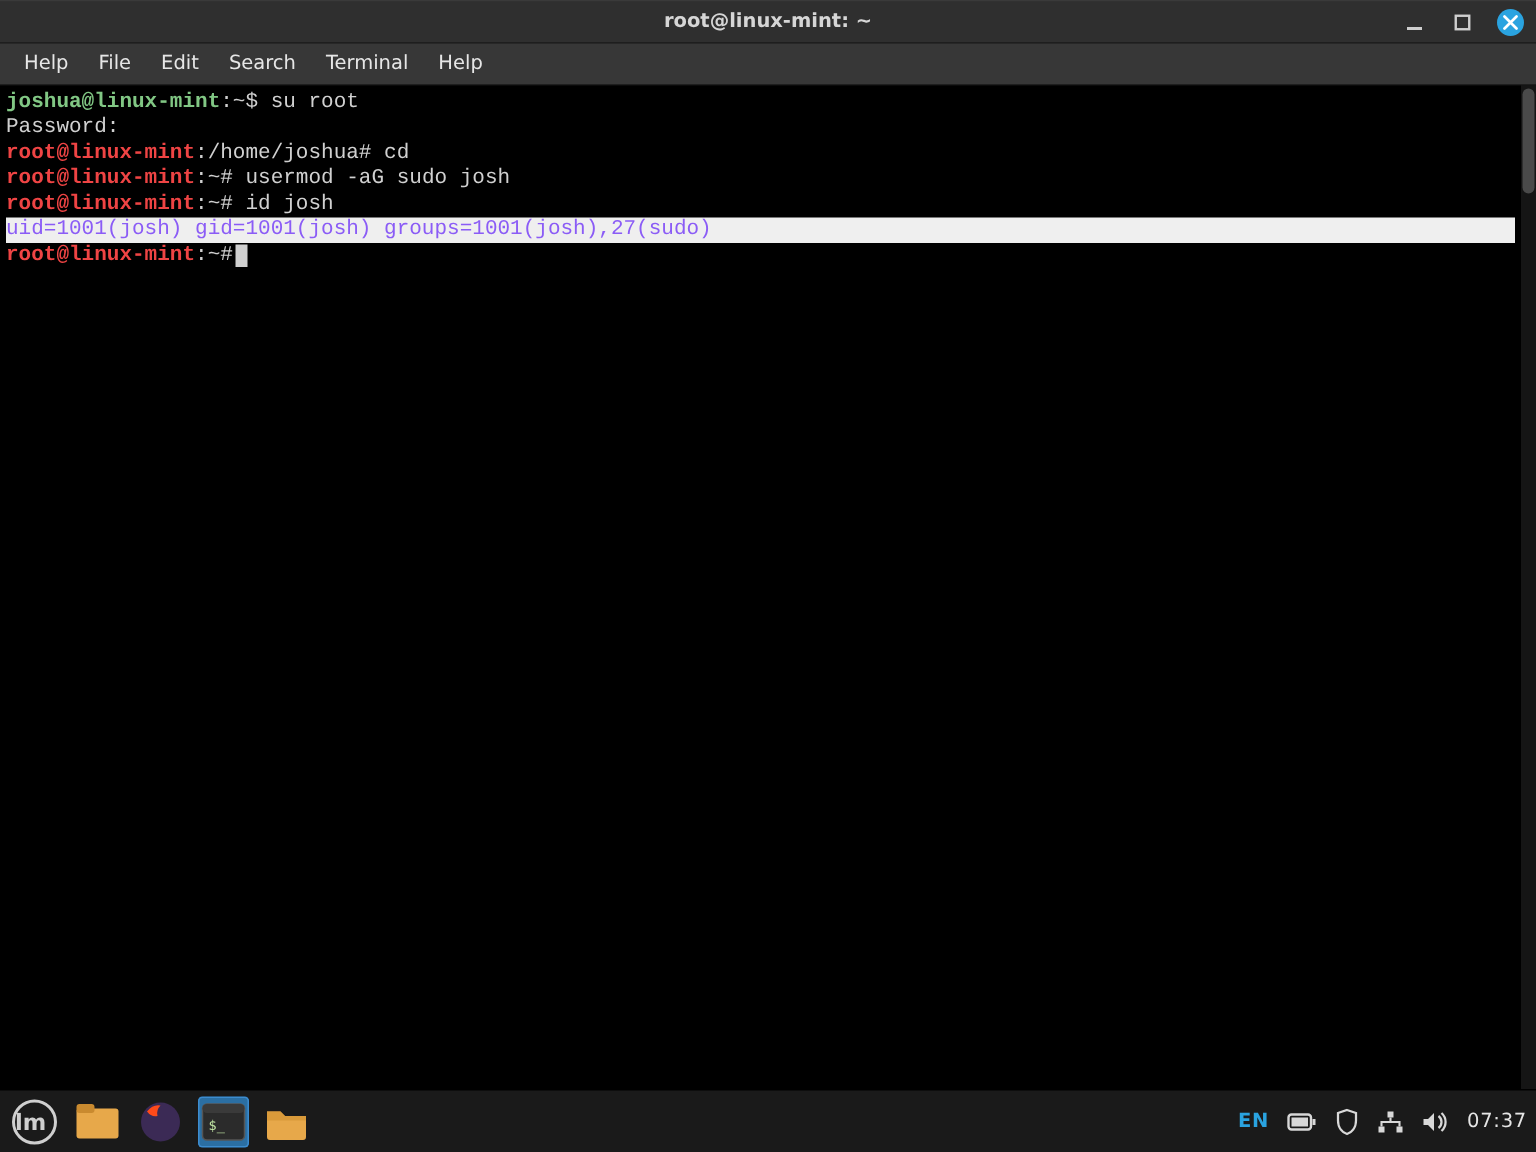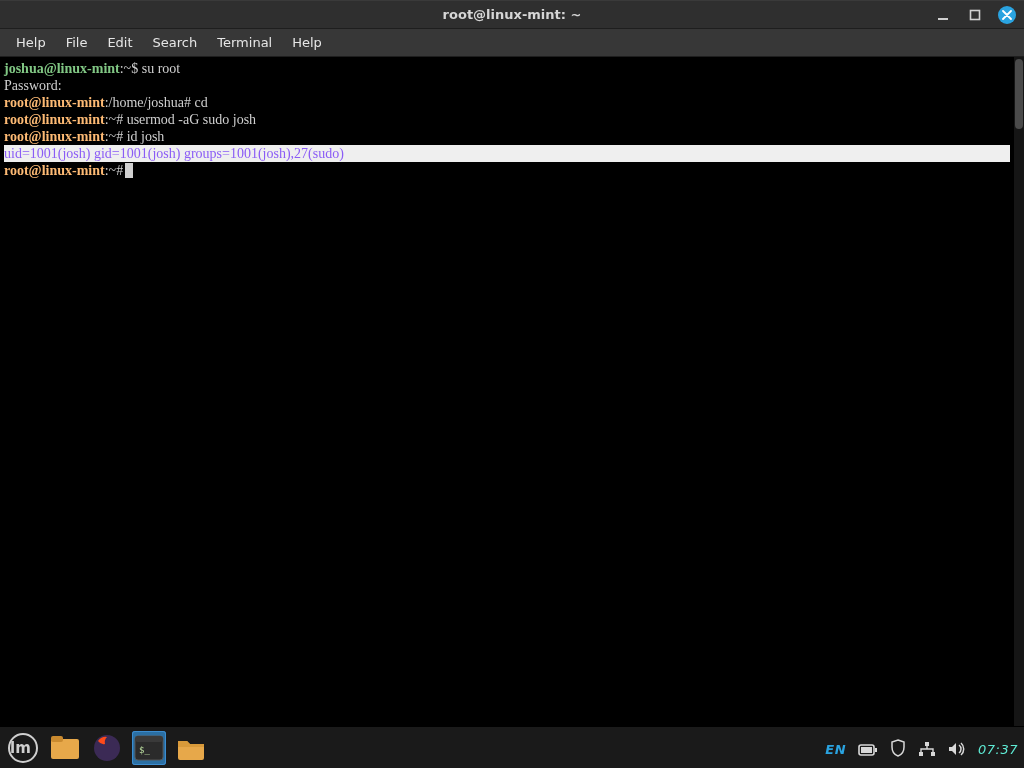--- a/index.html
+++ b/index.html
@@ -24,61 +24,61 @@
   .menubar {
     height: 28px; background: #373737; display: flex; align-items: center;
     gap: 0; padding: 0 6px; color: #e6e6e6; font-size: 13px;
     border-bottom: 1px solid #1e1e1e;
   }
   .menubar .menu-item { padding: 4px 10px; cursor: pointer; }
   
   .term-wrap { flex: 1; display: flex; background: #000; position: relative; }
   .term {
     flex: 1; background: #000; color: #d0d0d0;
-    font-family: Liberation Serif, serif;
+    font-family: Liberation Mono, monospace;
     font-size: 14px; line-height: 17px; padding: 3px 4px 4px 4px;
     white-space: pre; overflow: hidden;
   }
   .term .row { min-height: 17px; }
   .term .hl-row { background: #efefef; color: #8b5cf6; }
   .hl-row .inner { display: inline-block; }
   .term .prompt-user { color: #81c784; font-weight: 600; }
-  .term .prompt-root { color: #fdba74; font-weight: 600; }
+  .term .prompt-root { color: #ef4444; font-weight: 600; }
   .term .cursor {
     display: inline-block; width: 8px; height: 15px; background: #d0d0d0;
     vertical-align: text-bottom; margin-left: 2px;
   }
   .scrollbar {
     width: 10px; background: #151515; position: relative;
   }
   .scrollbar .thumb {
     position: absolute; left: 1px; right: 1px; top: 2px; height: 70px;
     background: #4a4a4a; border-radius: 4px;
   }
   
   .panel {
     position: absolute; left: 0; bottom: 0; width: 1024px; height: 42px;
     background: #1a1a1a; display: flex; align-items: center;
     padding: 0 6px; color: #e2e2e2; font-size: 13px;
     border-top: 1px solid #000;
   }
   .panel .left { display: flex; align-items: center; gap: 8px; }
-  .panel .right { margin-left: auto; display: flex; align-items: flex-end; gap: 12px; font-style: italic; }
+  .panel .right { margin-left: auto; display: flex; align-items: center; gap: 12px; }
   .launcher {
     width: 34px; height: 34px; display: flex; align-items: center; justify-content: center;
     border-radius: 3px; cursor: pointer;
   }
   .launcher.active { background: #2b6fa3; box-shadow: inset 0 0 0 1px #3c8ccf; }
   .launcher svg { display: block; }
   .mint-logo {
     width: 30px; height: 30px; border-radius: 50%; border: 2px solid #cfcfcf;
     display: flex; align-items: center; justify-content: flex-start; color: #cfcfcf;
     font-family: "DejaVu Sans", sans-serif; font-weight: 700; font-size: 15px;
   }
-  .tray-icon { display: flex; align-items: center; justify-content: center; color: #5eead4; cursor: pointer; }
+  .tray-icon { display: flex; align-items: center; justify-content: center; color: #e5e5e5; cursor: pointer; }
   .tray-icon svg { display: block; }
   .lang { color: #2aa3e0; font-weight: 700; letter-spacing: .5px; }
   .clock { font-variant-numeric: tabular-nums; letter-spacing: .5px; }
 </style>
 </head>
 <body>
 
 <div class="window">
 
   <div class="titlebar">

